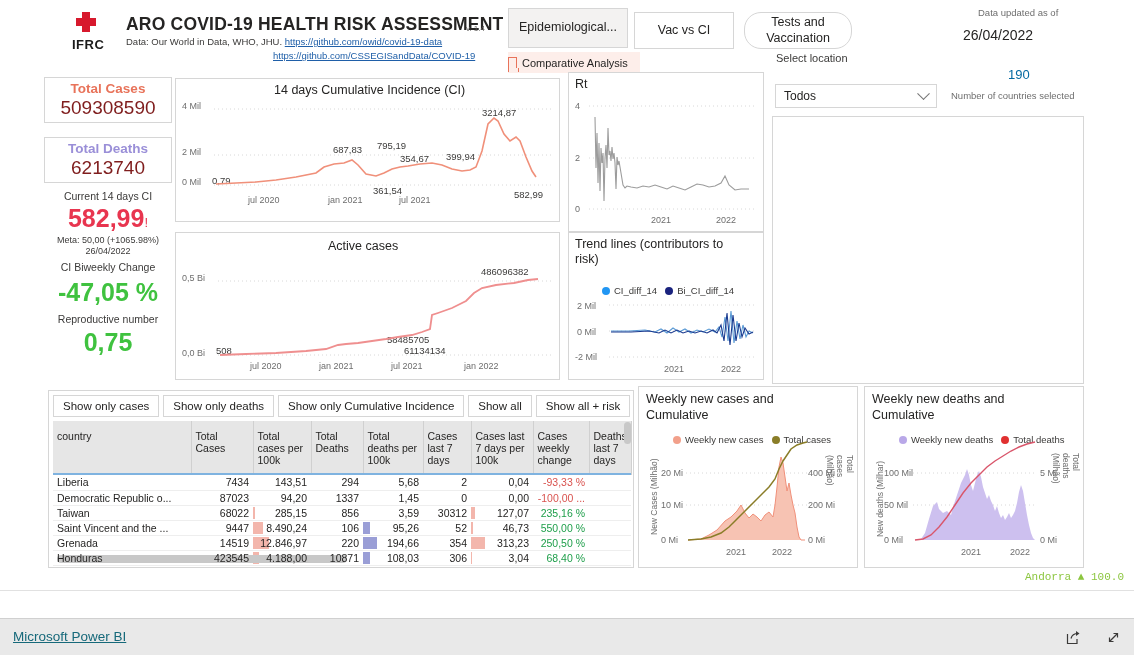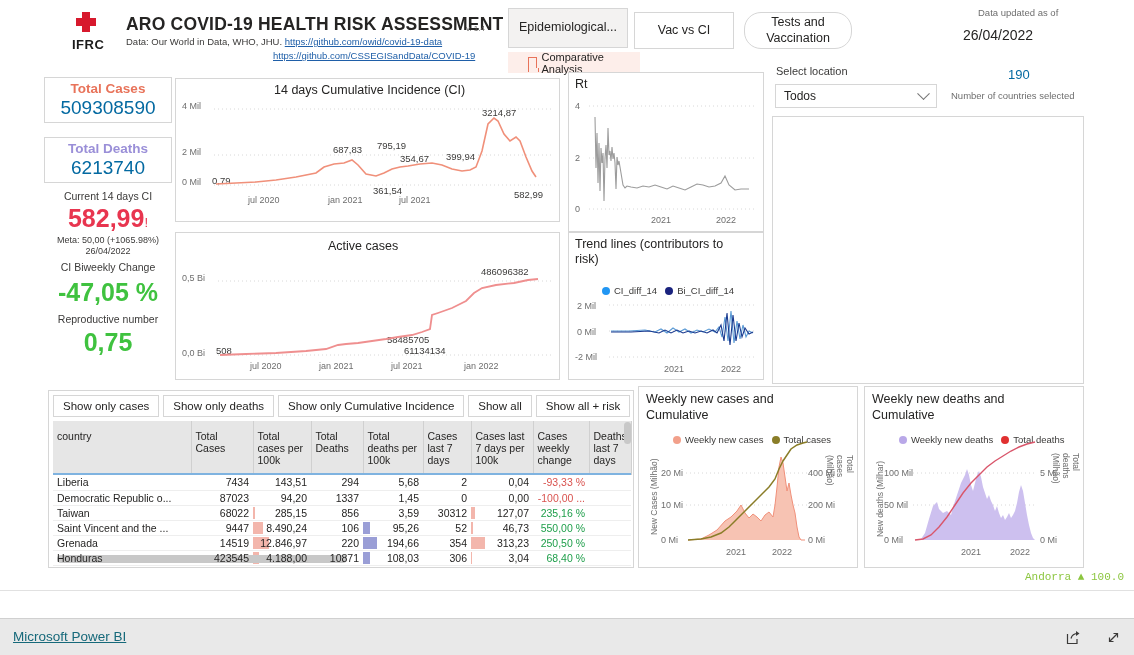--- a/index.html
+++ b/index.html
@@ -22,21 +22,21 @@
   .src-line a, .src-link { color: #1f5fa8; text-decoration: underline; }
   .src-line2 { position: absolute; left: 273px; top: 50px; font-size: 9.5px; color: #1f5fa8;
                text-decoration: underline; white-space: nowrap; }
 
   .tabbtn { position: absolute; border: 1px solid #d6d6d6; background: #fff; color: #252423;
             font-size: 12.5px; display: flex; align-items: center; justify-content: center;
             text-align: center; line-height: 1.25; cursor: pointer; }
   .tabbtn.active { background: #f3f2f1; }
 
   .bookmark { position: absolute; left: 508px; top: 52px; width: 132px; height: 21px;
-              background: #fdeeea; display: flex; align-items: center; padding-left: 20px; gap: 5px;
+              background: #fdeeea; display: flex; align-items: center; padding-left: 0; gap: 5px;
               font-size: 11px; color: #252423; cursor: pointer; }
   .bm-icon { width: 9px; height: 11px; border: 1.3px solid #e8735a; border-bottom: none;
              position: relative; }
   .bm-icon:after { content: ""; position: absolute; left: -1.3px; bottom: -4px; width: 9px; height: 4px;
              border-left: 1.3px solid #e8735a; border-right: 1.3px solid #e8735a; }
 
   .lbl-sm { position: absolute; font-size: 9.5px; color: #6e6e6e; }
   .lbl-md { position: absolute; font-size: 11px; color: #3b3a39; }
   .big-date { position: absolute; font-size: 14px; color: #252423; }
   .cnt-num { position: absolute; font-size: 13px; color: #0369a1; }
@@ -44,21 +44,21 @@
   .sel-box { position: absolute; left: 775px; top: 84px; width: 162px; height: 24px;
              border: 1px solid #d6d6d6; background: #fff; display: flex; align-items: center;
              padding: 0 8px; font-size: 12px; color: #252423; cursor: pointer; }
   .chev { margin-left: auto; width: 9px; height: 9px; border-right: 1.4px solid #767676;
           border-bottom: 1.4px solid #767676; transform: rotate(45deg) translate(-2px,-2px); }
 
   
   .kpi { position: absolute; left: 44px; width: 128px; border: 1px solid #d6d6d6; background: #fff;
          display: flex; flex-direction: column; align-items: center; justify-content: center; }
   .kpi-lab { font-size: 13.5px; font-weight: bold; }
-  .kpi-val { font-size: 19px; color: #0369a1; margin-top: 1px; }
+  .kpi-val { font-size: 19px; color: #7f1d1d; margin-top: 1px; }
   .stat { position: absolute; left: 44px; width: 128px; text-align: center; }
   .stat-lab { font-size: 10.5px; color: #3b3a39; }
   .stat-big { font-size: 25px; font-weight: bold; }
   .stat-sm { font-size: 9px; color: #3b3a39; line-height: 1.25; }
 
   
   .panel { position: absolute; border: 1px solid #d6d6d6; background: #fff; }
   .panel-title { position: absolute; font-size: 12.5px; color: #252423; }
   .axlab { position: absolute; font-size: 9px; color: #6e6e6e; }
   .dlab { position: absolute; font-size: 9.5px; color: #3b3a39; white-space: nowrap; }
@@ -125,21 +125,21 @@
   <div class="tabbtn" style="left:634px; top:12px; width:100px; height:37px;">Vac vs CI</div>
   <div class="tabbtn" style="left:744px; top:12px; width:108px; height:37px;border-radius:17px;">
     <span>Tests and Vaccination</span>
   </div>
 
   <div class="bookmark">
     <span class="bm-icon"></span>
     <span>Comparative Analysis</span>
   </div>
 
-  <div class="lbl-md" style="left:776px; top:65px;">Select location</div>
+  <div class="lbl-md" style="left:776px; top:52px;">Select location</div>
   <div class="sel-box">
     <span>Todos</span>
     <span class="chev"></span>
   </div>
 
   <div class="lbl-sm" style="left:978px; top:7px;">Data updated as of</div>
   <div class="big-date" style="left:963px; top:27px;">26/04/2022</div>
   <div class="cnt-num" style="left:1008px; top:67px;">190</div>
   <div class="lbl-sm" style="left:951px; top:90px;">Number of countries selected</div>
 

